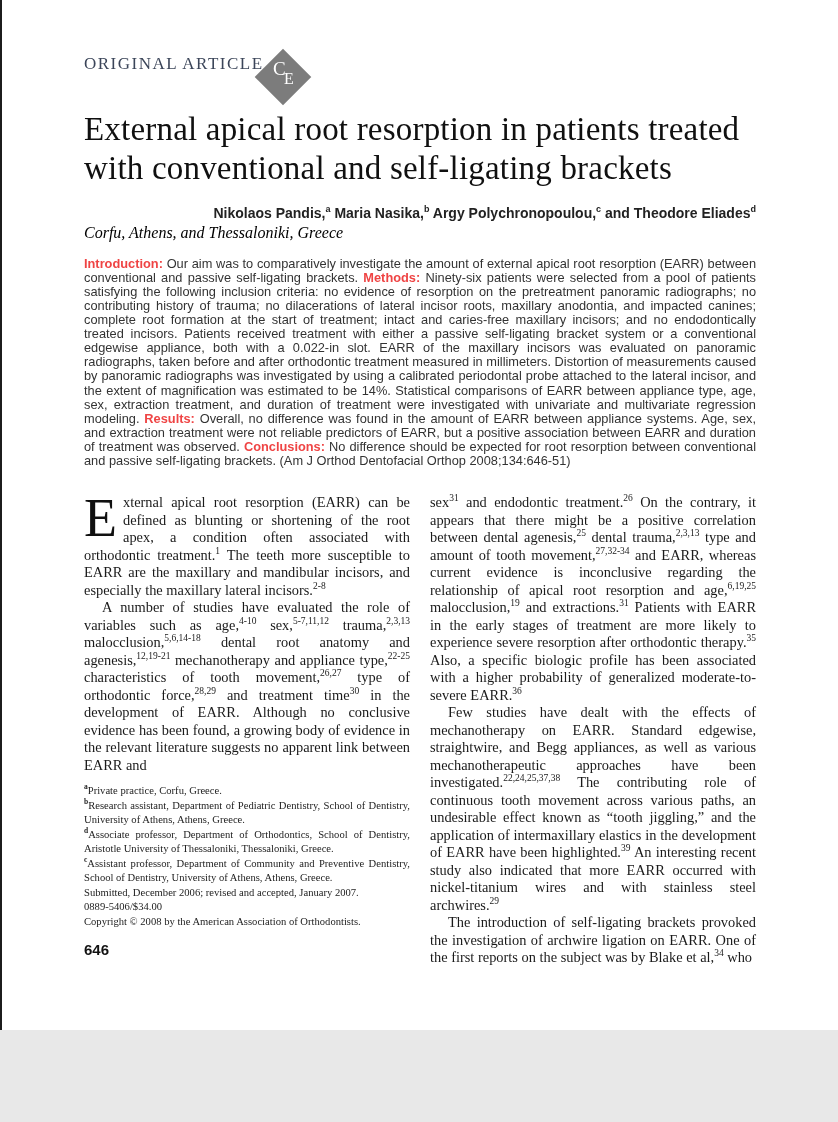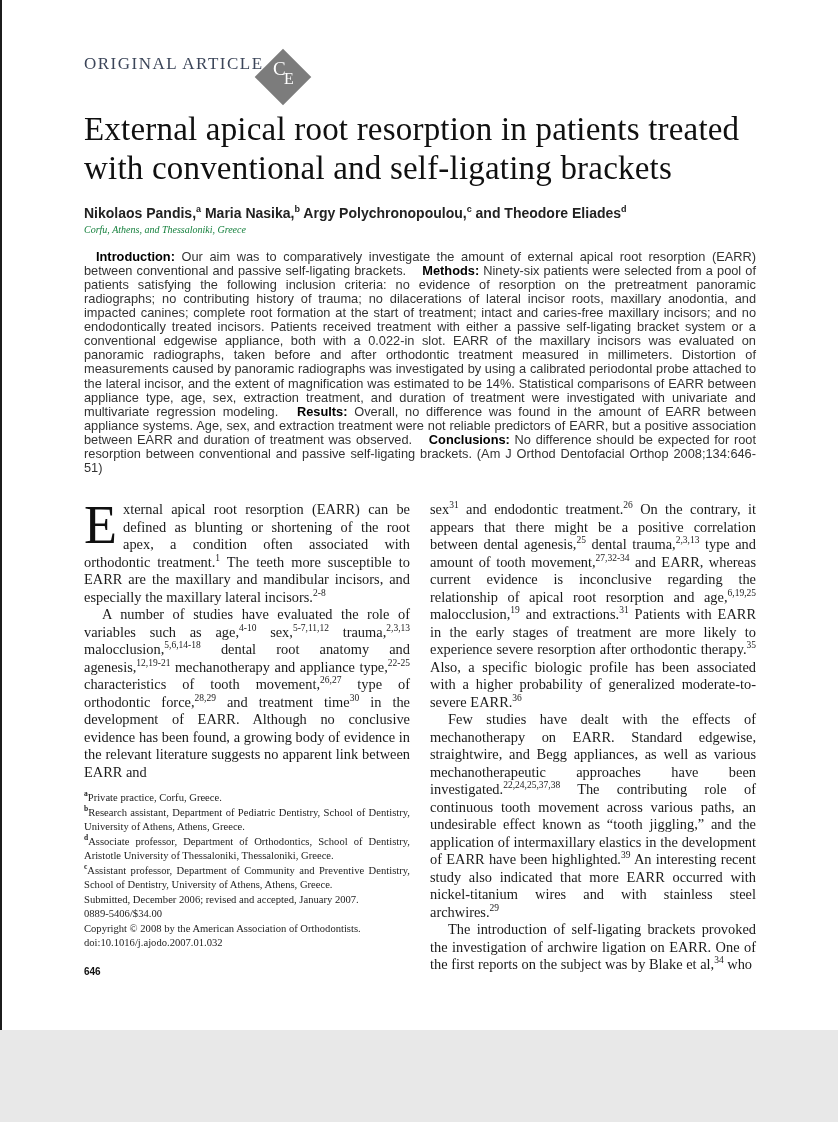--- a/index.html
+++ b/index.html
@@ -52,35 +52,35 @@
     font-family:"Liberation Serif", serif;
     font-weight:400;
     font-size:33px;line-height:39px;
     color:#101010;
     letter-spacing:0.2px;
   }
   
   .authors{
     margin-top:16px;
     font-family:"Liberation Sans", sans-serif;
-    font-weight:bold;font-size:14px;color:#222;
+    font-weight:bold;font-size:14px;color:#222;text-align:right;
   }
   .authors sup{font-size:9px;}
   .affiliation{
     margin-top:3px;
-    font-style:italic;font-size:10px;color:#15803d;
+    font-style:italic;font-size:16px;color:#000000;
   }
   
   .abstract{
     margin-top:15px;
     font-family:"Liberation Sans", sans-serif;
     font-size:12.8px;line-height:14.1px;
     text-align:justify;color:#333;
   }
-  .abstract strong{color:#000000;margin-left:12px;}
+  .abstract strong{color:#ef4444;}
   
   .columns{
     display:flex;gap:20px;margin-top:26px;
   }
   .col{width:326px;
     font-size:14.4px;line-height:17.5px;
     text-align:justify;
   }
   .col p{margin:0;}
   .col p.indent{text-indent:18px;}
@@ -97,21 +97,21 @@
     margin-top:10px;
     font-size:10.6px;line-height:14.5px;
     text-align:justify;color:#222;
   }
   .footnotes .fline{margin:0;}
   .footnotes sup{font-size:7.5px;font-weight:bold;line-height:0;}
   .email-link{color:#2565ae;text-decoration:none;}
   .page-number{
     margin-top:12px;
     font-family:"Liberation Sans", sans-serif;
-    font-weight:bold;font-size:10px;color:#111;
+    font-weight:bold;font-size:15px;color:#111;
   }
 </style>
 </head>
 <body>
 
 <div class="page">
   <div class="edge-bar"></div>
 
   <div class="content">
 
@@ -140,21 +140,20 @@
         <p class="indent"><span>A number of studies have evaluated the role of variables such as age,</span><sup>4-10</sup><span> sex,</span><sup>5-7,11,12</sup><span> trauma,</span><sup>2,3,13</sup><span> malocclusion,</span><sup>5,6,14-18</sup><span> dental root anatomy and agenesis,</span><sup>12,19-21</sup><span> mechanotherapy and appliance type,</span><sup>22-25</sup><span> characteristics of tooth movement,</span><sup>26,27</sup><span> type of orthodontic force,</span><sup>28,29</sup><span> and treatment time</span><sup>30</sup><span> in the development of EARR. Although no conclusive evidence has been found, a growing body of evidence in the relevant literature suggests no apparent link between EARR and</span></p>
 
         <div class="footnotes">
           <p class="fline"><sup>a</sup><span>Private practice, Corfu, Greece.</span></p>
           <p class="fline"><sup>b</sup><span>Research assistant, Department of Pediatric Dentistry, School of Dentistry, University of Athens, Athens, Greece.</span></p>
           <p class="fline"><sup>d</sup><span>Associate professor, Department of Orthodontics, School of Dentistry, Aristotle University of Thessaloniki, Thessaloniki, Greece.</span></p>
           <p class="fline"><sup>c</sup><span>Assistant professor, Department of Community and Preventive Dentistry, School of Dentistry, University of Athens, Athens, Greece.</span></p>
           <p class="fline"><span>Submitted, December 2006; revised and accepted, January 2007.</span></p>
           <p class="fline"><span>0889-5406/$34.00</span></p>
           <p class="fline"><span>Copyright © 2008 by the American Association of Orthodontists.</span></p>
-          <p class="fline"><span>doi:10.1016/j.ajodo.2007.01.032</span></p>
         </div>
 
         <div class="page-number">646</div>
       </div>
 
       <div class="col">
         <p><span>sex</span><sup>31</sup><span> and endodontic treatment.</span><sup>26</sup><span> On the contrary, it appears that there might be a positive correlation between dental agenesis,</span><sup>25</sup><span> dental trauma,</span><sup>2,3,13</sup><span> type and amount of tooth movement,</span><sup>27,32-34</sup><span> and EARR, whereas current evidence is inconclusive regarding the relationship of apical root resorption and age,</span><sup>6,19,25</sup><span> malocclusion,</span><sup>19</sup><span> and extractions.</span><sup>31</sup><span> Patients with EARR in the early stages of treatment are more likely to experience severe resorption after orthodontic therapy.</span><sup>35</sup><span> Also, a specific biologic profile has been associated with a higher probability of generalized moderate-to-severe EARR.</span><sup>36</sup></p>
         <p class="indent"><span>Few studies have dealt with the effects of mechanotherapy on EARR. Standard edgewise, straightwire, and Begg appliances, as well as various mechanotherapeutic approaches have been investigated.</span><sup>22,24,25,37,38</sup><span> The contributing role of continuous tooth movement across various paths, an undesirable effect known as “tooth jiggling,” and the application of intermaxillary elastics in the development of EARR have been highlighted.</span><sup>39</sup><span> An interesting recent study also indicated that more EARR occurred with nickel-titanium wires and with stainless steel archwires.</span><sup>29</sup></p>
         <p class="indent"><span>The introduction of self-ligating brackets provoked the investigation of archwire ligation on EARR. One of the first reports on the subject was by Blake et al,</span><sup>34</sup><span> who</span></p>
       </div>

